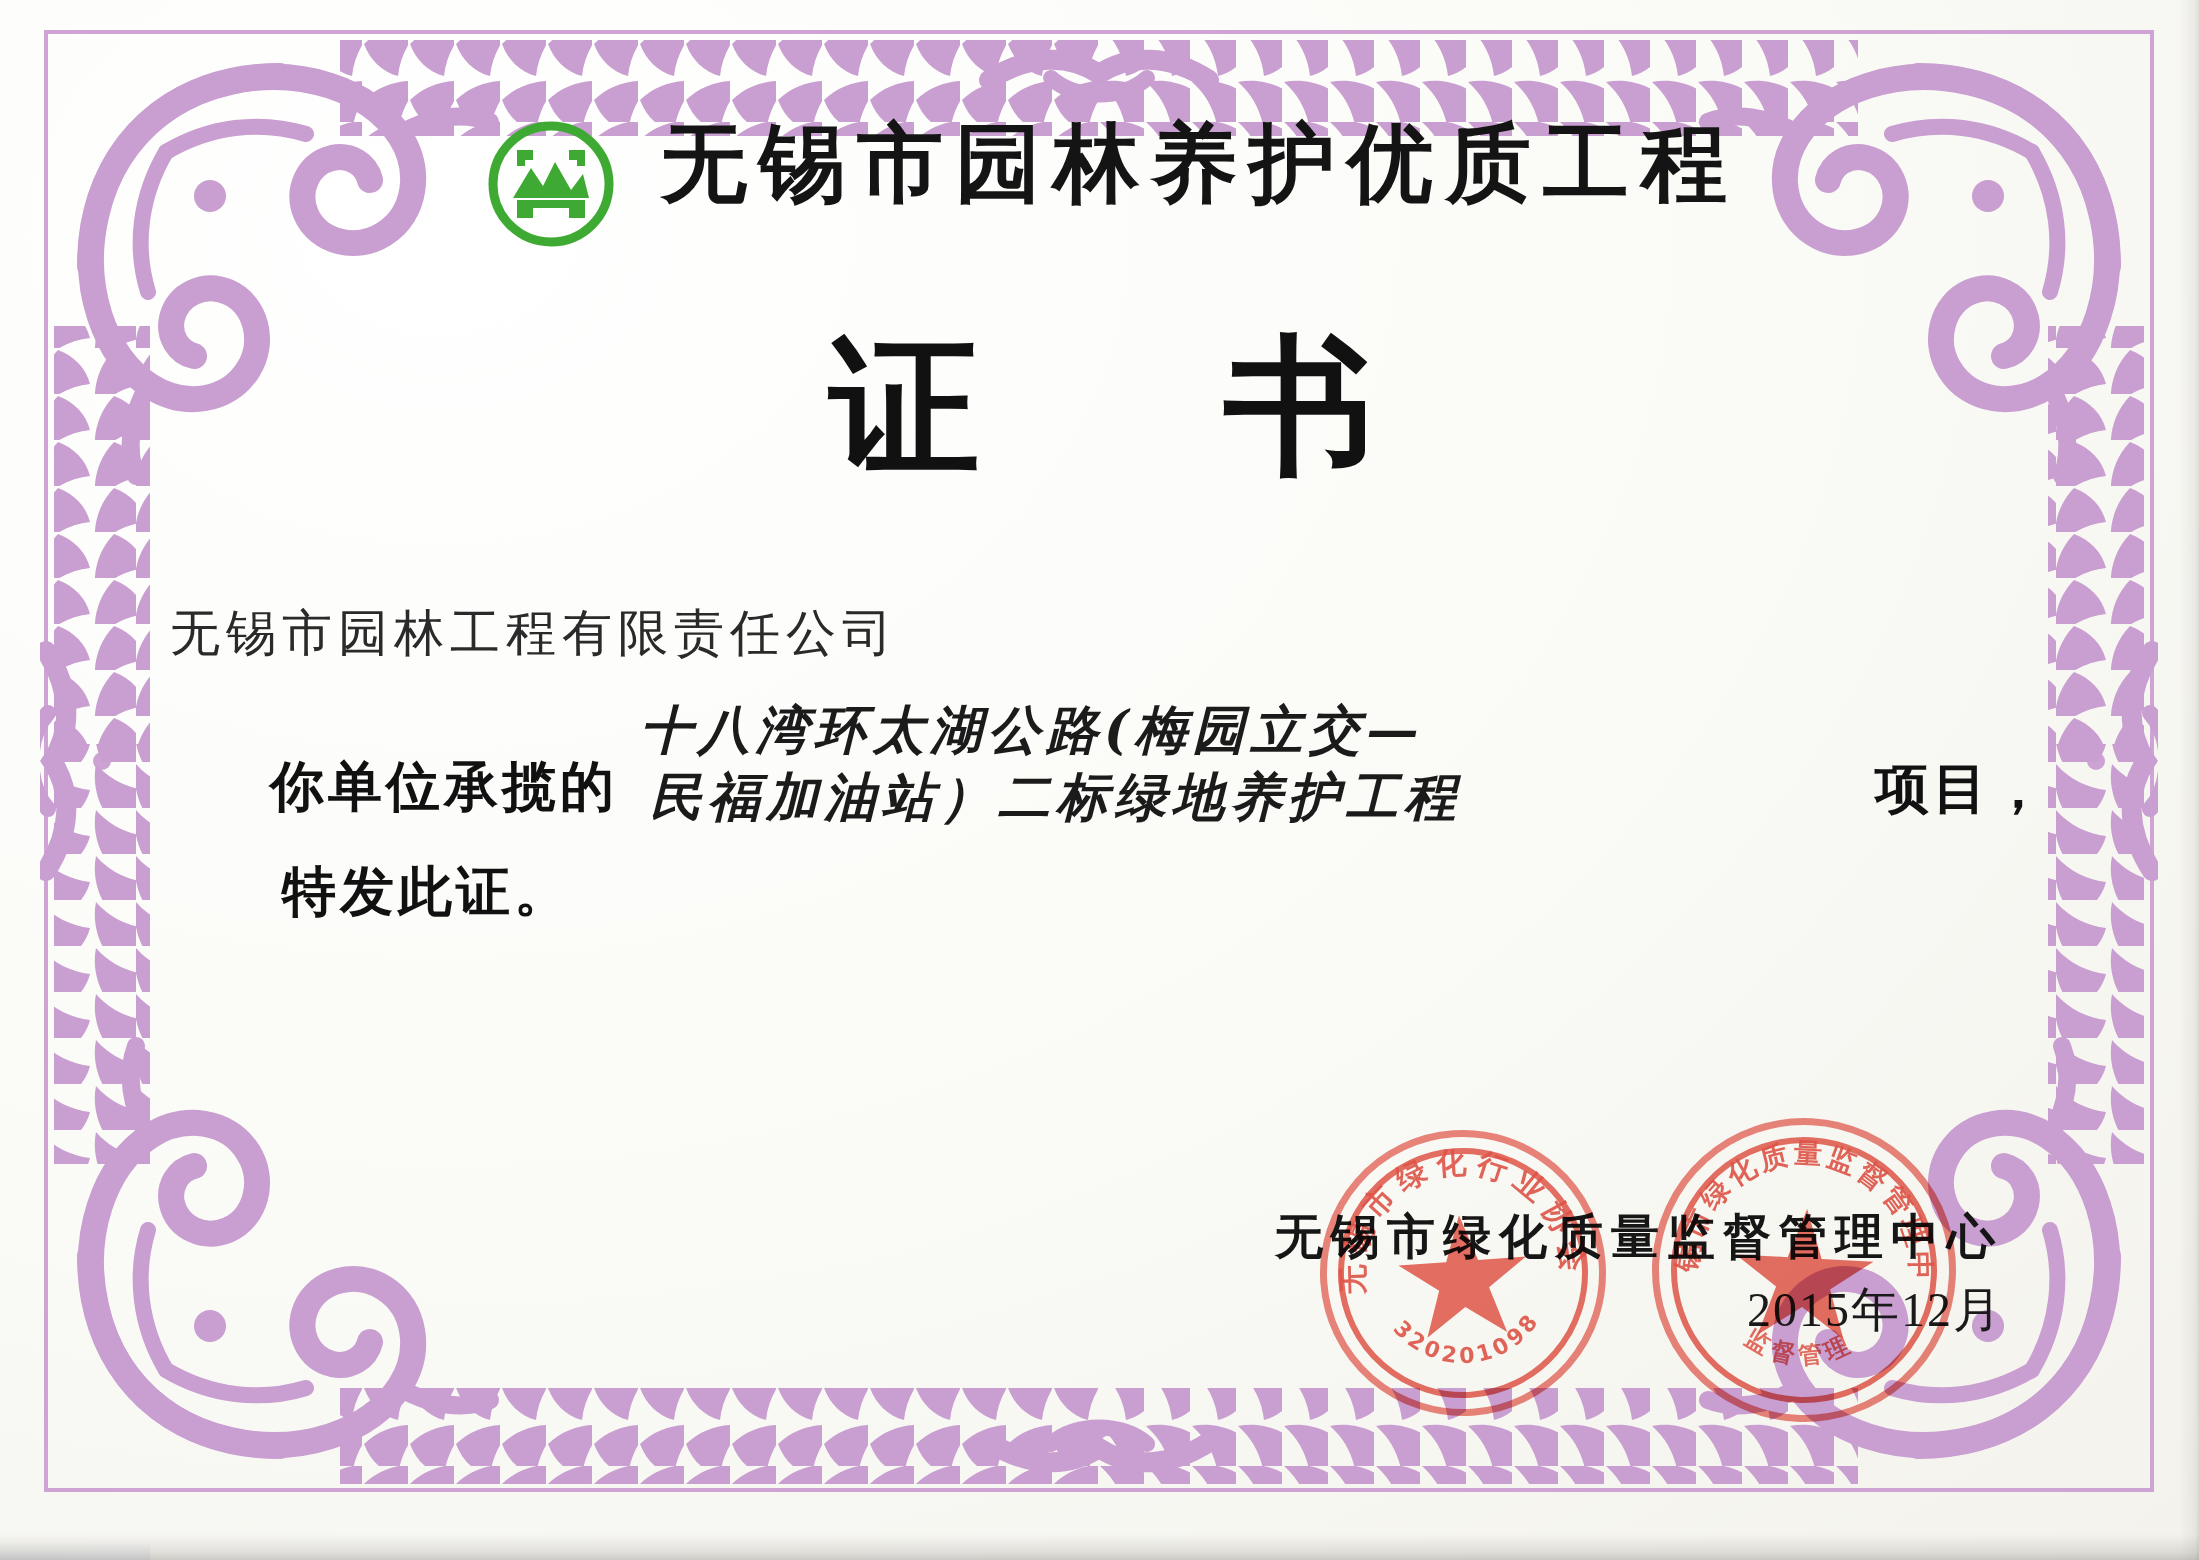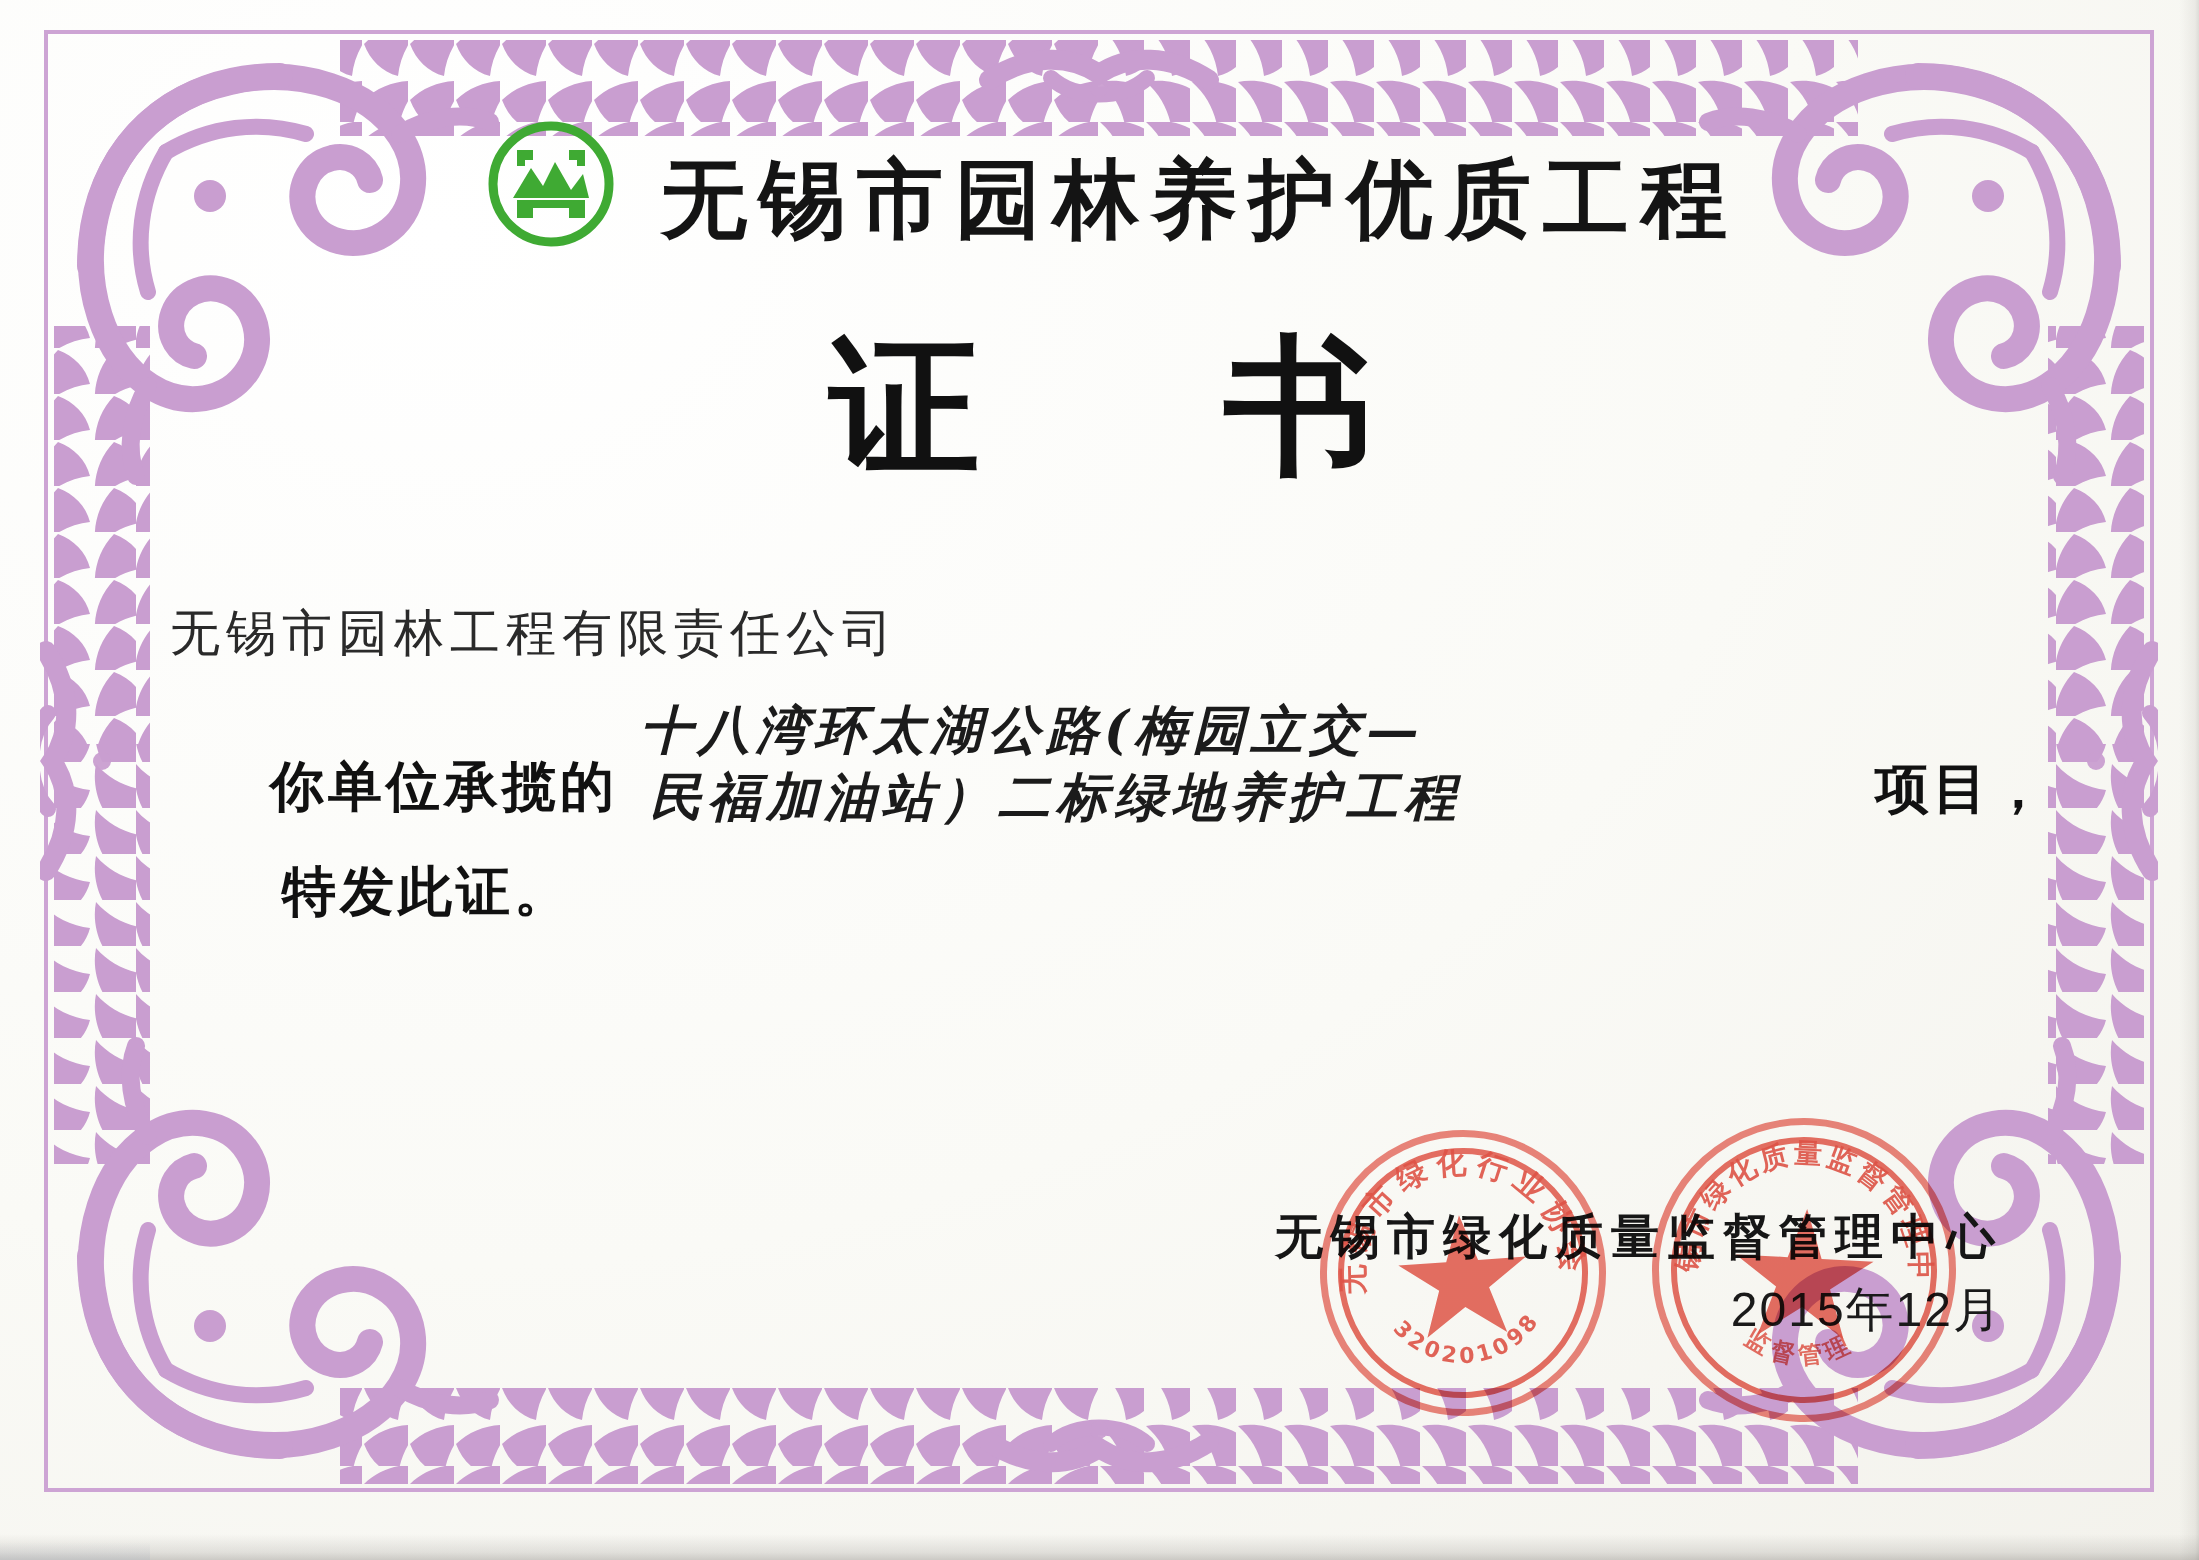--- a/index.html
+++ b/index.html
@@ -55,21 +55,21 @@
   }
   .border-frame svg { display: block; }
 
   
   .header {
     position: absolute;
     left: 0;
     right: 0;
     top: 120px;
     display: flex;
-    align-items: flex-end;
+    align-items: flex-start;
     justify-content: center;
     gap: 46px;
     margin-left: 27px;
   }
   .logo-mark {
     width: 128px;
     height: 128px;
     flex: 0 0 auto;
   }
   .header-title {
@@ -174,21 +174,21 @@
   }
   .issuer-line {
     font-size: 48px;
     font-weight: 700;
     letter-spacing: 8px;
     line-height: 1.42;
     white-space: nowrap;
   }
   .issuer-date {
     margin-top: 8px;
-    font-family: Liberation Sans, sans-serif;
+    font-family: Liberation Serif, serif;
     font-size: 48px;
     font-weight: 400;
     letter-spacing: 2px;
     color: #1a1a1a;
     white-space: nowrap;
   }
 
   
   .stamp {
     position: absolute;

